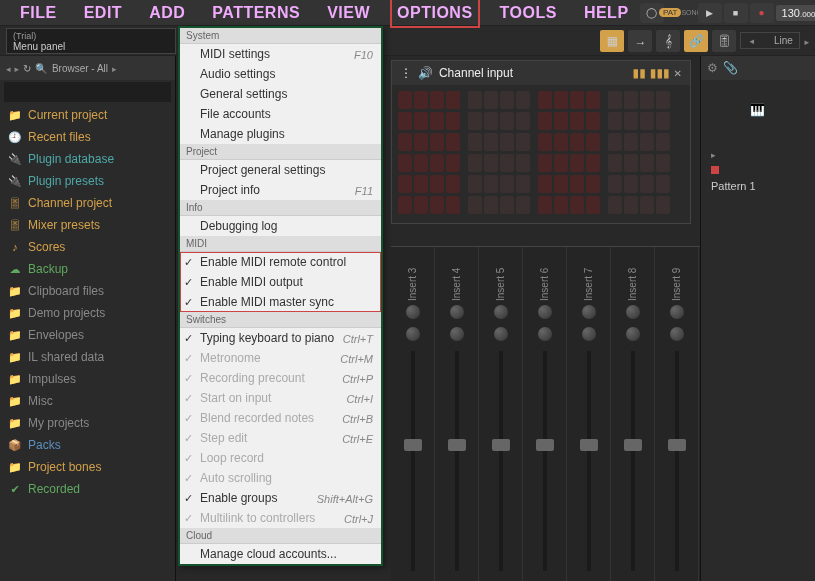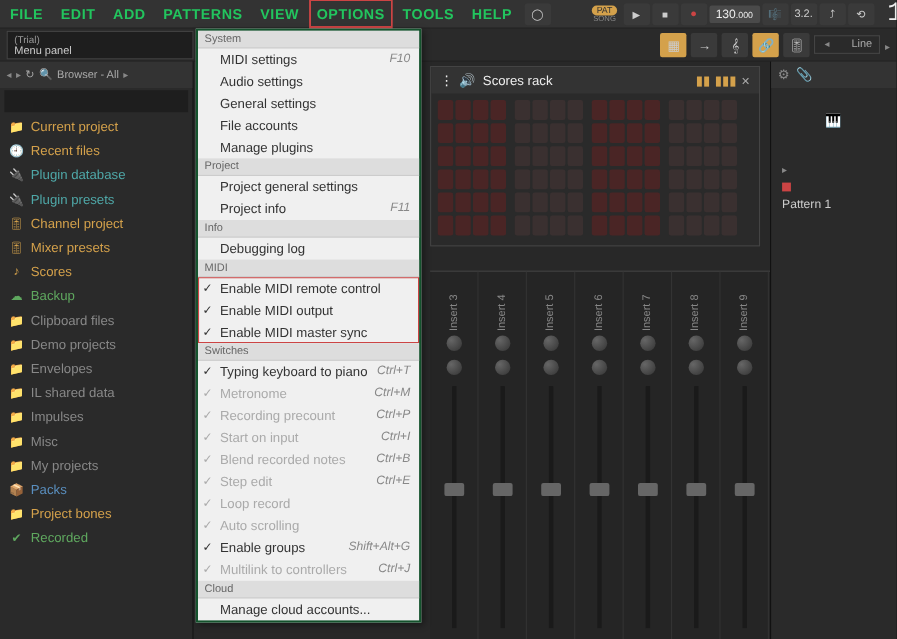--- a/index.html
+++ b/index.html
@@ -1,26 +1,26 @@
 <!DOCTYPE html>
 <html><head>
 <meta charset="utf-8">
 <style>
 * { margin: 0; padding: 0; box-sizing: border-box; font-family: Arial, sans-serif; }
 body { background: #1a1a1a; width: 815px; height: 581px; overflow: hidden; position: relative; color: #ccc; font-size: 12px; }
 
 
 .menubar { display: flex; background: #333; height: 26px; align-items: center; padding: 0 4px; gap: 6px; border-bottom: 1px solid #222; }
-.menubar-item { color: #22c55e; font-size: 13px; padding: 4px 5px; cursor: pointer; font-weight: bold; letter-spacing: 0.5px; }
+.menubar-item { color: #f0abfc; font-size: 16px; padding: 4px 5px; cursor: pointer; font-weight: bold; letter-spacing: 0.5px; margin-left: 11px; }
 .menubar-item.highlighted { box-shadow: 0 0 0 2px #c44; }
 
 
 .transport { display: flex; align-items: center; height: 26px; gap: 2px; margin-left: auto; }
 .tbtn { width: 24px; height: 20px; background: #3a3a3a; border-radius: 3px; display: flex; align-items: center; justify-content: center; color: #ccc; font-size: 10px; }
-.pat-box { display: flex; flex-direction: column; align-items: center; justify-content: center; height: 22px; width: 30px; font-size: 8px; margin-left: 32px; }
+.pat-box { display: flex; flex-direction: row; align-items: center; justify-content: center; height: 22px; width: 30px; font-size: 8px; }
 .pat-lbl { background: #d4a14b; color: #333; border-radius: 6px; padding: 0 4px; font-size: 8px; }
 .tempo-box { background: #4a4a4a; color: #eee; padding: 2px 6px; border-radius: 2px; font-size: 11px; display: flex; align-items: baseline; }
 .tempo-dec { font-size: 8px; }
 .time-display { color: #eee; font-size: 24px; font-family: 'Courier New', monospace; margin-left: 10px; letter-spacing: -1px; }
 
 
 .toolbar2 { display: flex; align-items: center; height: 30px; background: #2a2a2a; border-bottom: 1px solid #222; padding: 0 6px; }
 .info-panel { width: 170px; height: 26px; background: #1e1e1e; border: 1px solid #444; padding: 2px 6px; font-size: 10px; }
 .info-sub { font-size: 9px; color: #999; }
 .toolbar2-right { margin-left: auto; display: flex; gap: 4px; align-items: center; }
@@ -67,21 +67,21 @@
 
 
 .right-panel { width: 115px; background: #2a2a2a; border-left: 1px solid #111; }
 .right-hdr { height: 24px; background: #333; display: flex; align-items: center; padding: 0 6px; gap: 6px; }
 .pattern-item { display: flex; align-items: flex-start; gap: 6px; padding: 8px 10px; font-size: 11px; flex-direction: column; }
 .pat-dot { width: 8px; height: 8px; background: #c44; }
 
 
 .dropdown { position: absolute; left: 178px; top: 26px; width: 205px; background: #f0f0f0; color: #333; border: 2px solid #14532d; z-index: 100; font-size: 12px; box-shadow: 2px 2px 6px rgba(0,0,0,0.4); }
 .dd-section { background: #ddd; color: #666; font-size: 10px; padding: 2px 6px; border-bottom: 1px solid #ccc; }
-.dd-item { display: flex; align-items: flex-start; padding: 3px 8px 3px 20px; position: relative; cursor: pointer; }
+.dd-item { display: flex; align-items: flex-end; padding: 3px 8px 3px 20px; position: relative; cursor: pointer; }
 .dd-item .chk { position: absolute; left: 4px; font-size: 11px; color: #333; }
 .dd-short { margin-left: auto; color: #888; font-style: italic; font-size: 11px; }
 .dd-item.grayed { color: #aaa; }
 .dd-item.grayed .chk { color: #aaa; }
 .dd-highlight { box-shadow: inset 0 0 0 1px #c44; }
 
 
 .tri-play::before { content: "▶"; font-size: 9px; }
 .sq-stop::before { content: "■"; font-size: 9px; }
 .circ-rec::before { content: "●"; color: #c44; font-size: 10px; }
@@ -228,21 +228,21 @@
         </div>
       </div>
   </div>
 
   <div class="center">
 
     <div class="channel-rack">
       <div class="cr-hdr">
         <span>⋮</span>
         <span>🔊</span>
-        <span>Scores rack</span>
+        <span>Channel input</span>
         <div class="cr-hdr-right">
           <span style="color:#d4a14b">▮▮</span>
           <span style="color:#d4a14b">▮▮▮</span>
           <span class="close-x"></span>
         </div>
       </div>
       <div class="cr-body" id="cr-body">
           <div class="step-row">
             <div class="step"></div>
             <div class="step"></div>

